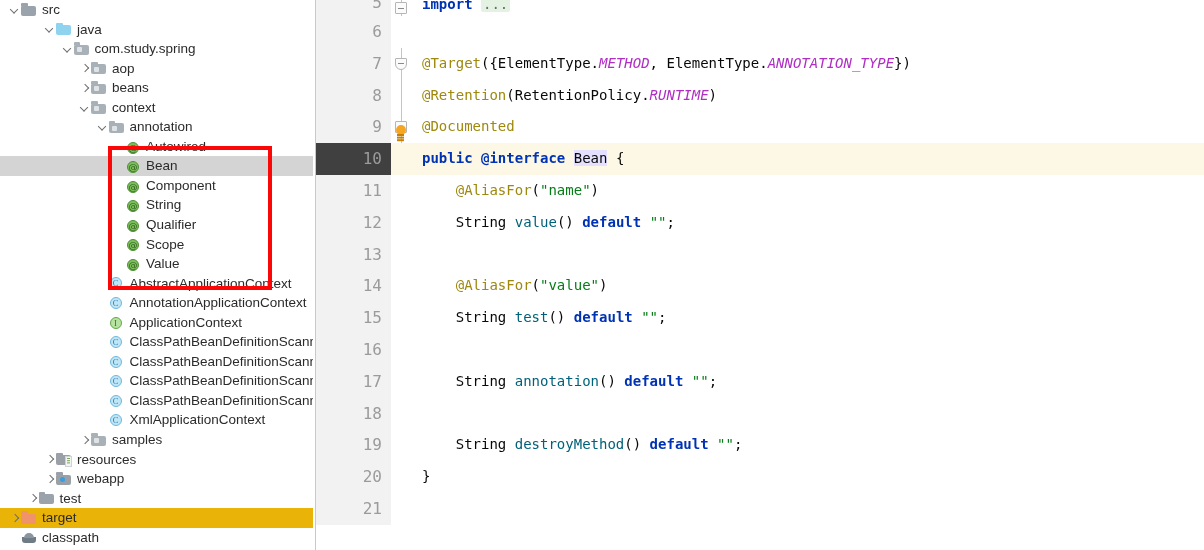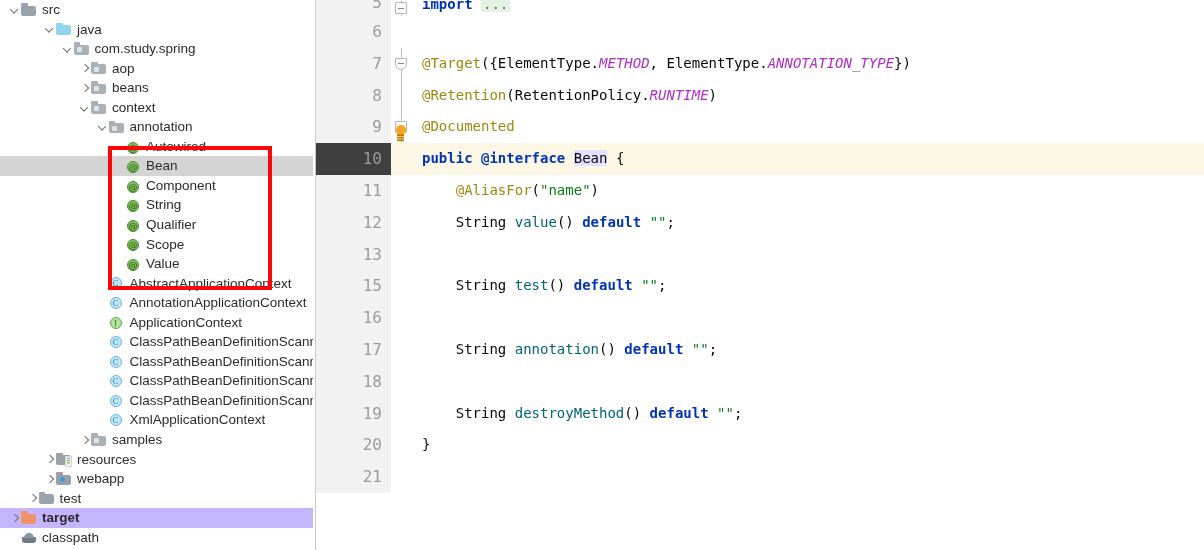--- a/index.html
+++ b/index.html
@@ -33,21 +33,21 @@
     position: relative;
     height: 19.55px;
     display: flex;
     align-items: center;
     white-space: nowrap;
     font-size: 13.5px;
     color: #2b2b2b;
     line-height: 19.55px;
   }
   .tree-row.selected { background: #d4d4d4; }
-  .tree-row.caret-row { background: #c4b5fd; font-weight: bold; }
+  .tree-row.caret-row { background: #eab308; }
   .arrow {
     width: 13px;
     flex: 0 0 13px;
     text-align: center;
     color: #7a7a7a;
     font-size: 11px;
     line-height: 1;
     display: inline-block;
     position: relative;
   }
@@ -594,20 +594,21 @@
     <div id="code-lines">
         <div class="code-line" style="height: 16px;"><div class="gutter" style="height: 16px; line-height: 6px;">5</div><div class="foldcol" style="height: 16px;"><span class="foldline"></span><span class="foldbox"></span></div><div class="code" style="height: 16px; line-height: 8px;"><span class="kw">import </span><span class="fold-ph">...</span></div></div>
         <div class="code-line"><div class="gutter">6</div><div class="foldcol"></div><div class="code"></div></div>
         <div class="code-line"><div class="gutter">7</div><div class="foldcol"><span class="foldline"></span><span class="foldbox tri"></span></div><div class="code"><span class="ann">@Target</span><span>({ElementType.</span><span class="enumc">METHOD</span><span>, ElementType.</span><span class="enumc">ANNOTATION_TYPE</span><span>})</span></div></div>
         <div class="code-line"><div class="gutter">8</div><div class="foldcol"><span class="foldline"></span></div><div class="code"><span class="ann">@Retention</span><span>(RetentionPolicy.</span><span class="enumc">RUNTIME</span><span>)</span></div></div>
         <div class="code-line"><div class="gutter">9</div><div class="foldcol"><span class="foldline"></span><span class="foldbox"></span><span class="bulb"></span></div><div class="code"><span class="ann">@Documented</span></div></div>
         <div class="code-line caret"><div class="gutter">10</div><div class="foldcol"></div><div class="code"><span class="kw">public </span><span class="kw">@interface </span><span class="ident-hl">Bean</span><span> {</span></div></div>
         <div class="code-line"><div class="gutter">11</div><div class="foldcol"></div><div class="code"><span>    </span><span class="ann">@AliasFor</span><span>(</span><span class="str">"name"</span><span>)</span></div></div>
         <div class="code-line"><div class="gutter">12</div><div class="foldcol"></div><div class="code"><span>    String </span><span class="meth">value</span><span>() </span><span class="kw">default</span><span> </span><span class="str">""</span><span>;</span></div></div>
         <div class="code-line"><div class="gutter">13</div><div class="foldcol"></div><div class="code"></div></div>
+        <div class="code-line"><div class="gutter">14</div><div class="foldcol"></div><div class="code"><span>    </span><span class="ann">@AliasFor</span><span>(</span><span class="str">"value"</span><span>)</span></div></div>
         <div class="code-line"><div class="gutter">15</div><div class="foldcol"></div><div class="code"><span>    String </span><span class="meth">test</span><span>() </span><span class="kw">default</span><span> </span><span class="str">""</span><span>;</span></div></div>
         <div class="code-line"><div class="gutter">16</div><div class="foldcol"></div><div class="code"></div></div>
         <div class="code-line"><div class="gutter">17</div><div class="foldcol"></div><div class="code"><span>    String </span><span class="meth">annotation</span><span>() </span><span class="kw">default</span><span> </span><span class="str">""</span><span>;</span></div></div>
         <div class="code-line"><div class="gutter">18</div><div class="foldcol"></div><div class="code"></div></div>
         <div class="code-line"><div class="gutter">19</div><div class="foldcol"></div><div class="code"><span>    String </span><span class="meth">destroyMethod</span><span>() </span><span class="kw">default</span><span> </span><span class="str">""</span><span>;</span></div></div>
         <div class="code-line"><div class="gutter">20</div><div class="foldcol"></div><div class="code"><span>}</span></div></div>
         <div class="code-line"><div class="gutter">21</div><div class="foldcol"></div><div class="code"></div></div>
       </div>
   </div>
 

